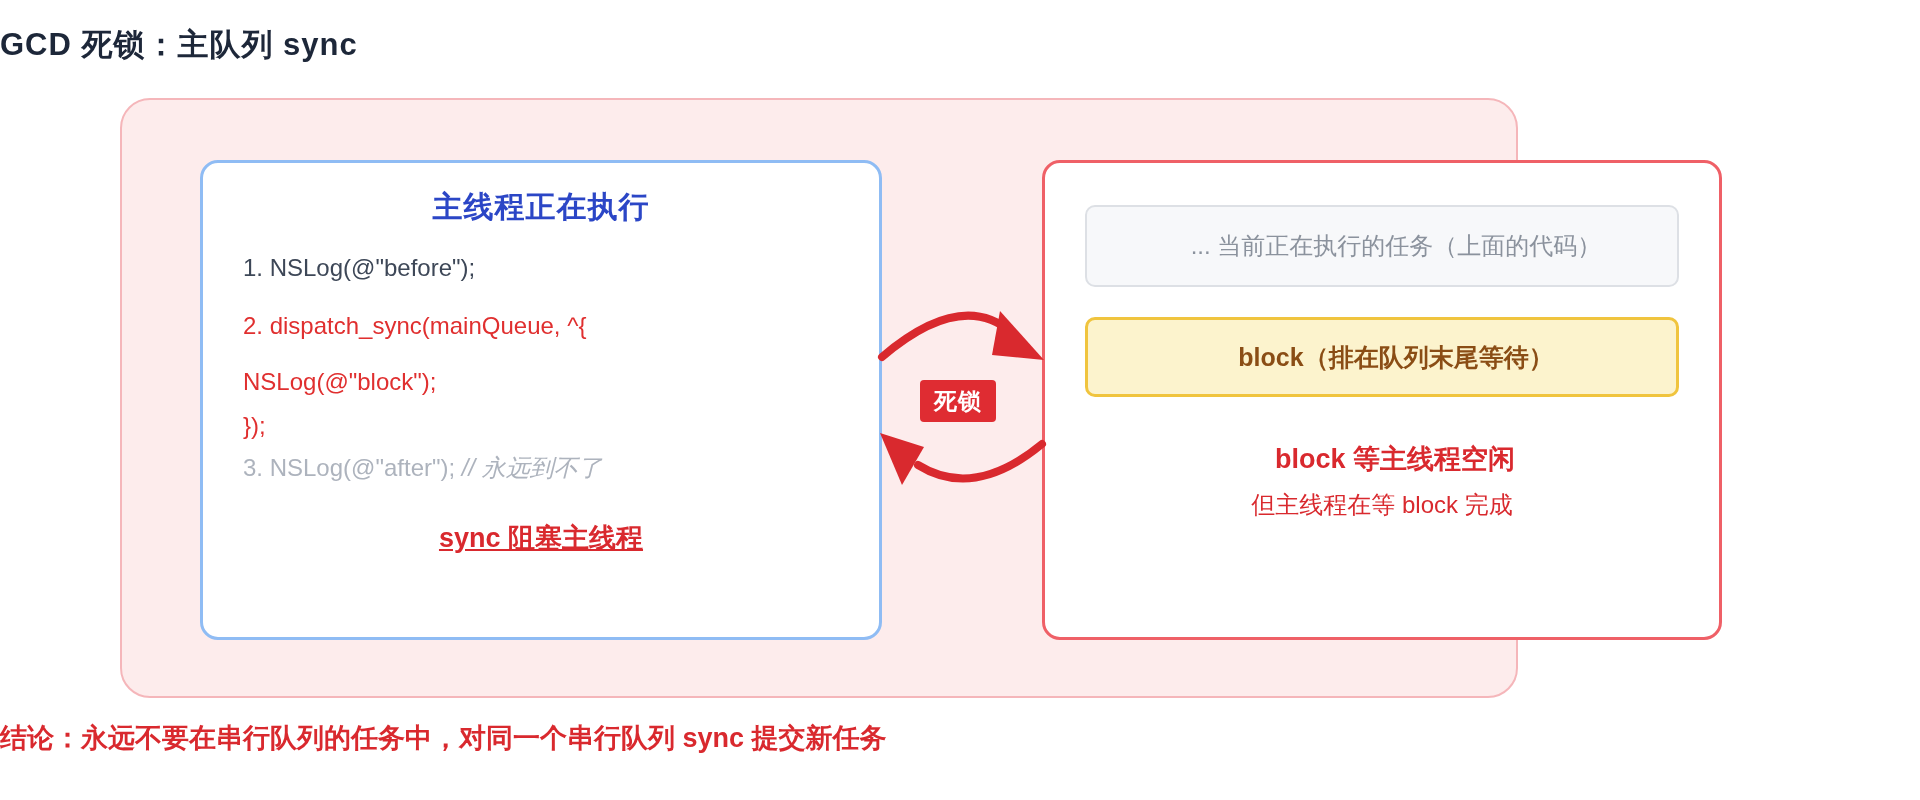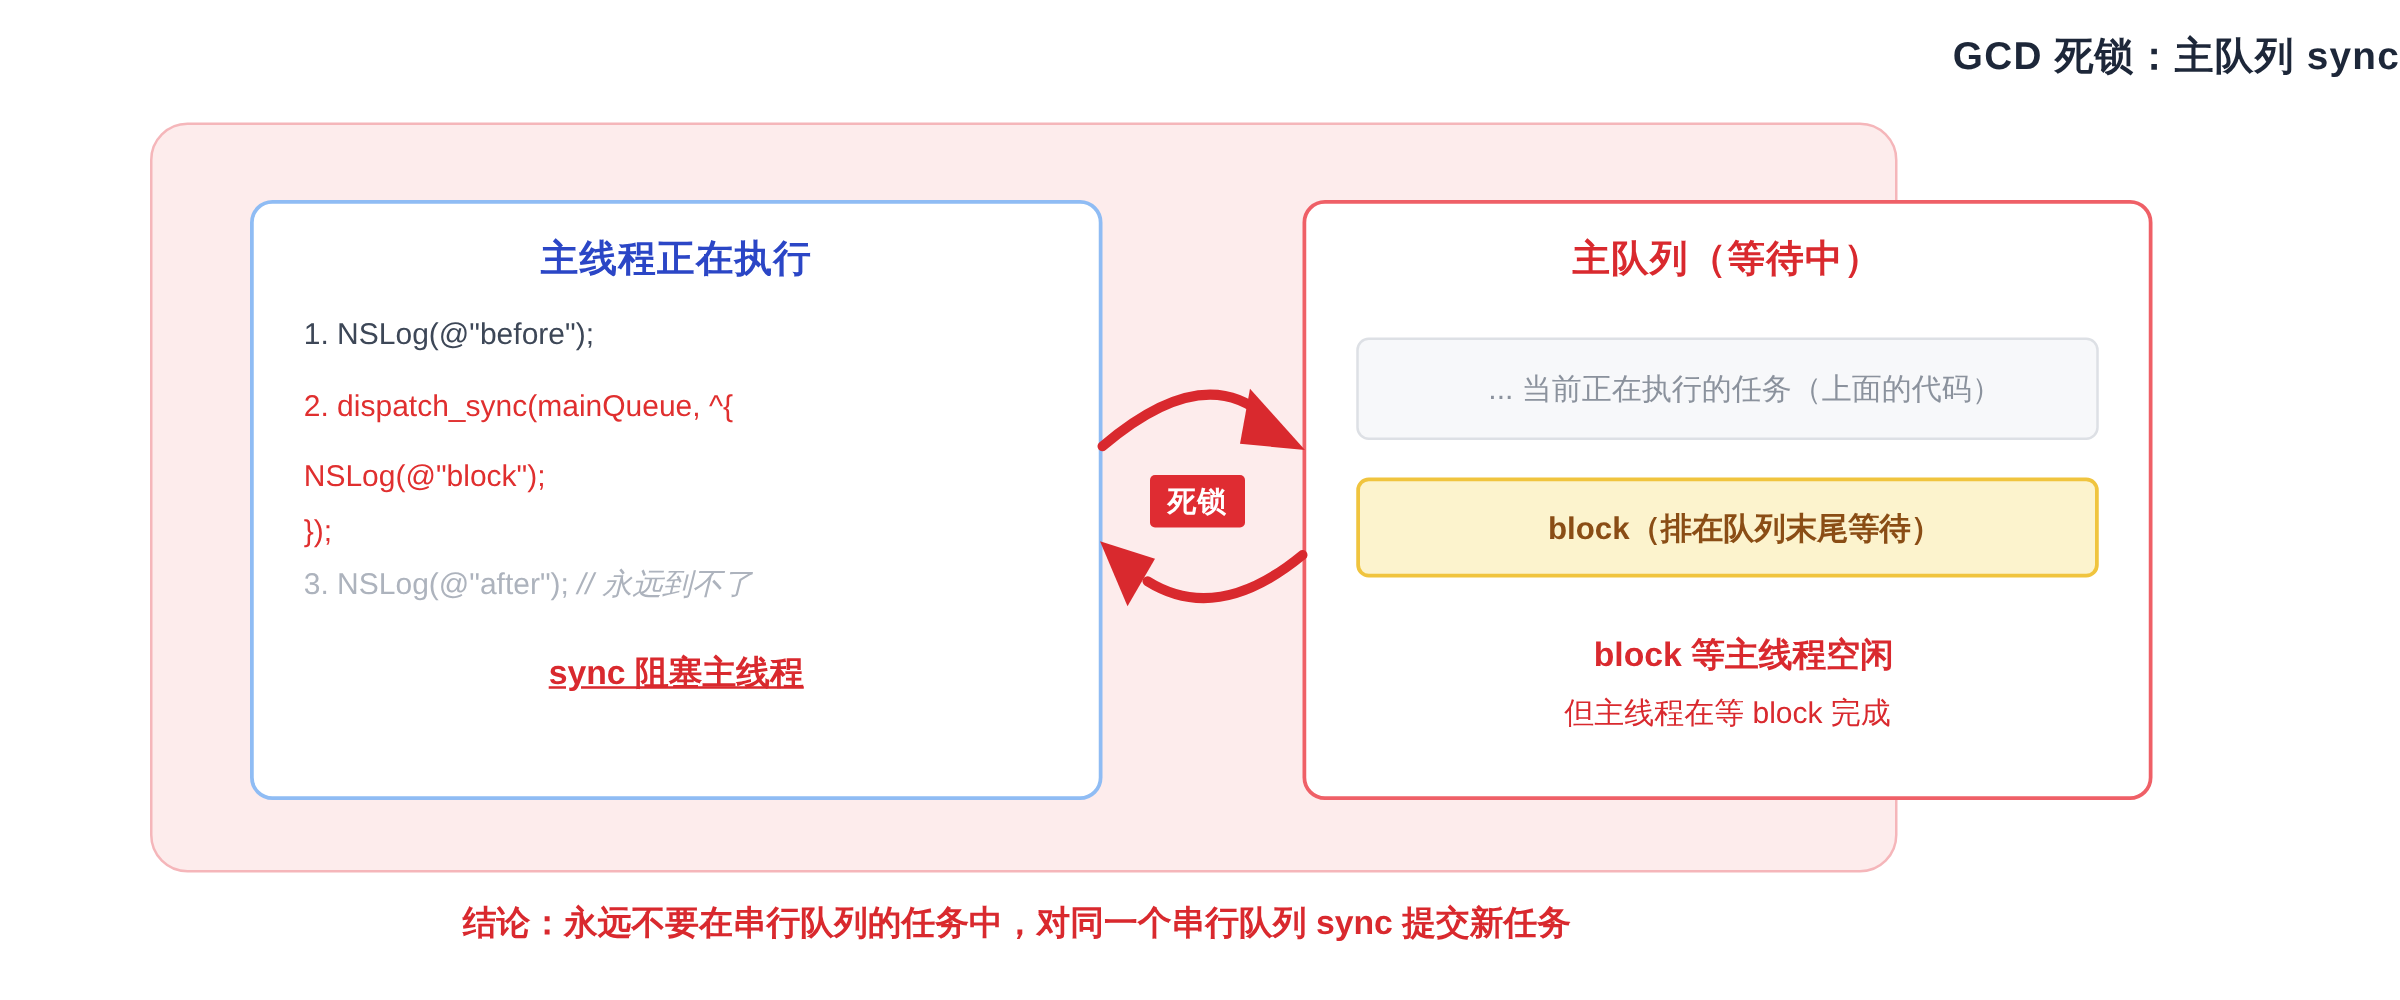--- a/index.html
+++ b/index.html
@@ -5,21 +5,21 @@
   html, body { margin: 0; padding: 0; }
   body {
     width: 1920px; height: 800px;
     position: relative;
     background: #ffffff;
     font-family: "Liberation Sans", sans-serif;
     overflow: hidden;
   }
   .page-title {
     position: absolute; top: 24px; left: 0; width: 1920px;
-    text-align: right;
+    text-align: left;
     font-size: 31px; font-weight: bold;
     color: #1d2739;
     letter-spacing: 1px;
   }
   .panel {
     position: absolute; left: 120px; top: 98px;
     width: 1398px; height: 600px;
     background: #fdecec;
     border: 2px solid #f5b6ba;
     border-radius: 30px;
@@ -109,21 +109,20 @@
     z-index: 3;
   }
   .cycle-arrows {
     position: absolute; left: 752px; top: 205px;
     width: 180px; height: 190px;
     z-index: 2;
     pointer-events: none;
   }
   .conclusion {
     position: absolute; top: 720px; left: 0; width: 1627px;
-    text-align: center;
     font-size: 27px; font-weight: bold;
     color: #d9292e;
   }
 </style>
 </head>
 <body>
 
 <div class="page-title">GCD 死锁：主队列 sync</div>
 
 <div class="panel">
@@ -134,21 +133,20 @@
       <div class="code-line l1">1. NSLog(@"before");</div>
       <div class="code-line l2 red">2. dispatch_sync(mainQueue, ^{</div>
       <div class="code-line l3 red">NSLog(@"block");</div>
       <div class="code-line l4 red">});</div>
       <div class="code-line muted"><span>3. NSLog(@"after"); </span><span class="code-comment">// 永远到不了</span></div>
     </div>
     <div class="note-bold">sync 阻塞主线程</div>
   </div>
 
   <div class="card right">
-    <div class="card-title">主队列（等待中）</div>
     <div class="queue-item current">... 当前正在执行的任务（上面的代码）</div>
     <div class="queue-item waiting">block（排在队列末尾等待）</div>
     <div class="note-bold">block 等主线程空闲</div>
     <div class="note">但主线程在等 block 完成</div>
   </div>
 
   <svg class="cycle-arrows" viewBox="0 0 180 190" xmlns="http://www.w3.org/2000/svg">
     <g>
       <path d="M 8 52 Q 88 -16 138 28" fill="none" stroke="#d9292e" stroke-width="8" stroke-linecap="round"></path>
       <polygon points="170,55 126,6 118,50" fill="#d9292e"></polygon>

